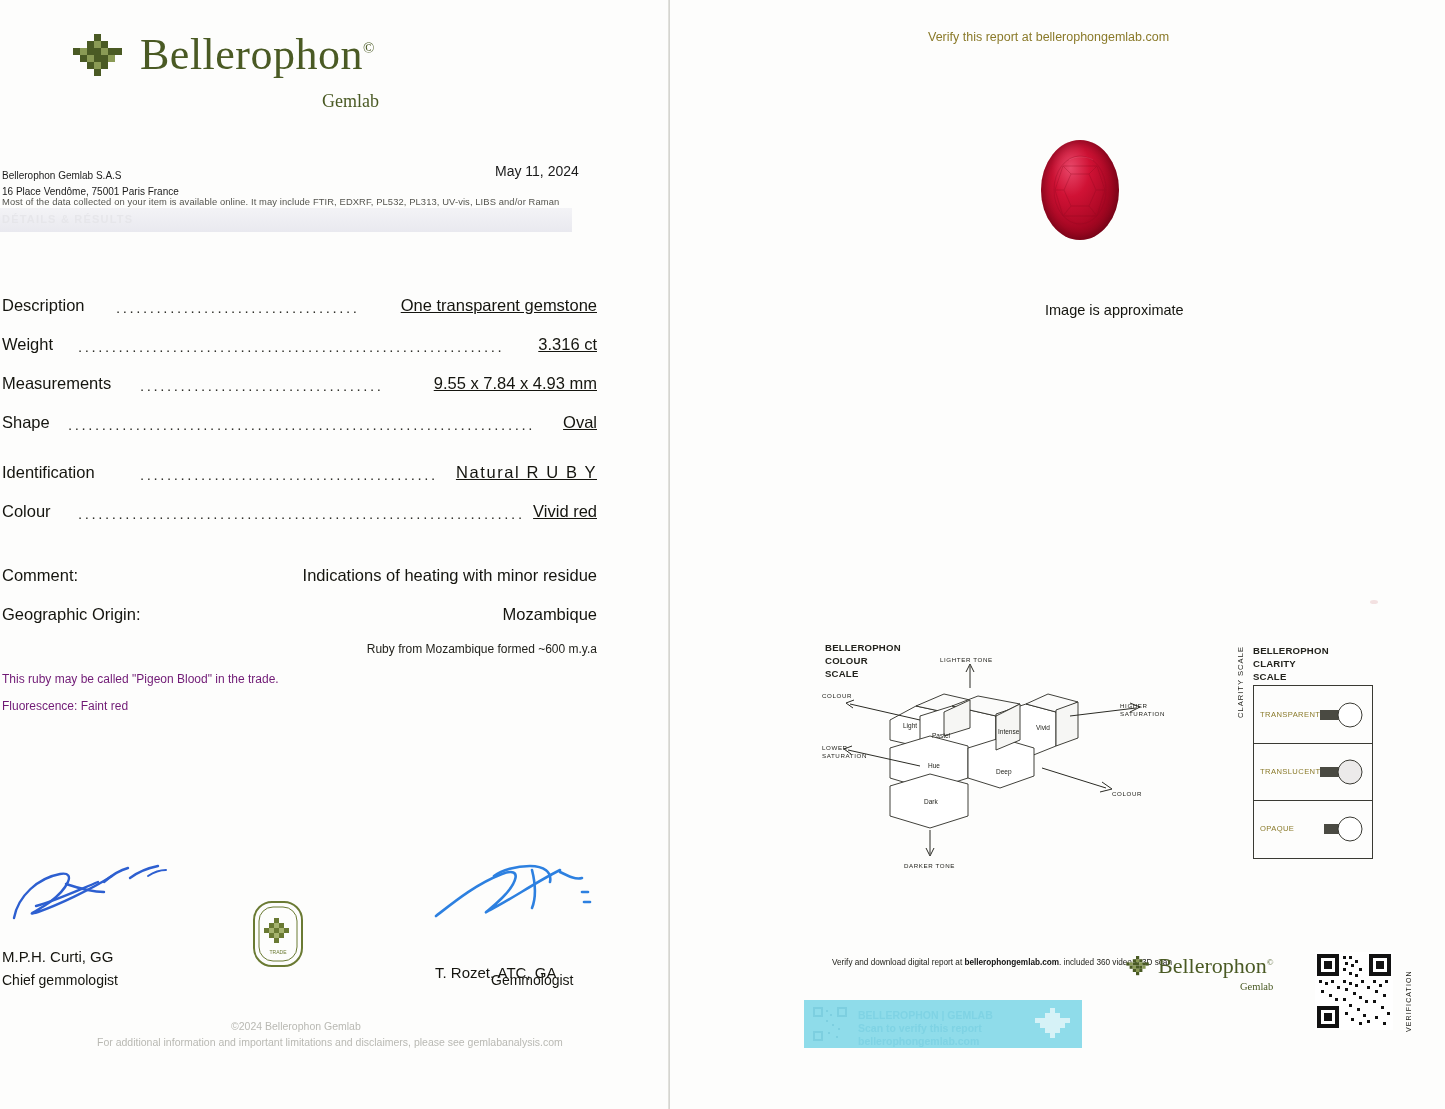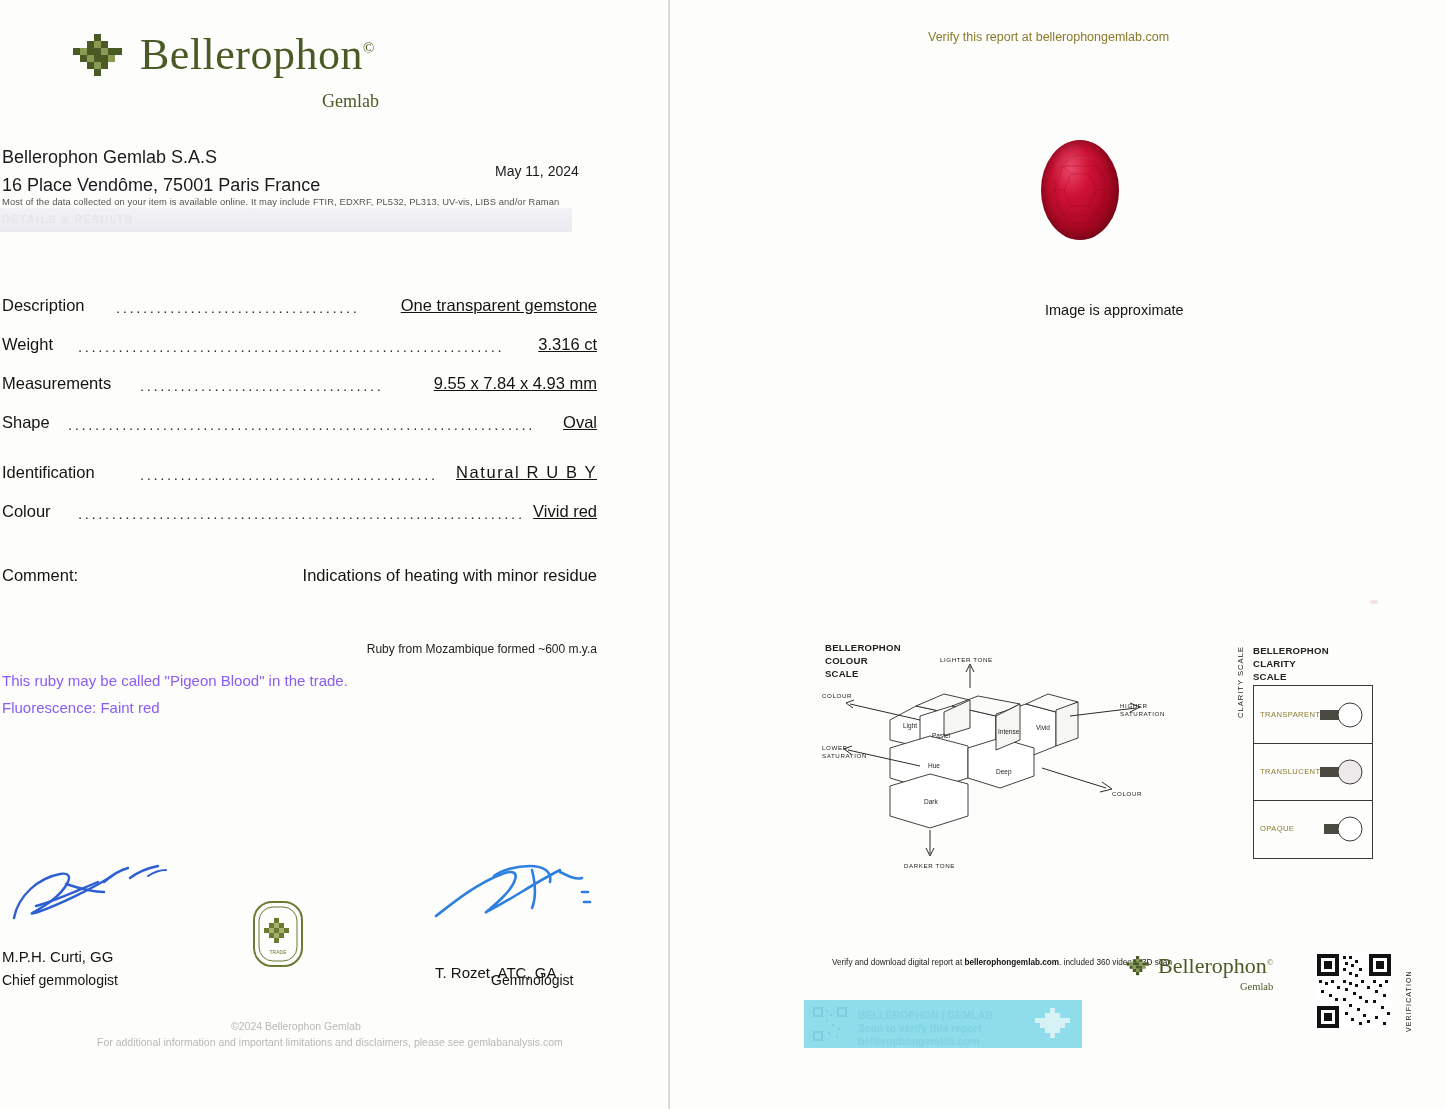--- a/index.html
+++ b/index.html
@@ -98,22 +98,22 @@
   .report-no-value {
     position: absolute;
     left: 533px;
     top: 0;
     font-size: 14px;
     color: #1a1a1a;
   }
   .company {
     position: absolute;
     left: 2px;
-    top: 144px;
-    font-size: 18px;
+    top: 168px;
+    font-size: 10px;
     color: #1a1a1a;
     line-height: 1.55;
   }
   .report-date {
     position: absolute;
     left: 495px;
     top: 163px;
     font-size: 14px;
     color: #1a1a1a;
   }
@@ -196,22 +196,22 @@
   .origin-note {
     position: absolute;
     right: 3px;
     top: 76px;
     font-size: 12px;
     color: #23231d;
   }
   .free-line {
     position: absolute;
     left: 2px;
-    font-size: 15px;
-    color: #8b5cf6;
+    font-size: 12px;
+    color: #701a75;
   }
 
   
   .sig-area { position: absolute; left: 0; top: 862px; width: 620px; }
   .sig1 { position: absolute; left: 8px; top: 0; }
   .sig2 { position: absolute; left: 432px; top: -4px; }
   .sig-name {
     position: absolute;
     font-size: 15px;
     color: #15150f;
@@ -541,20 +541,24 @@
         <span class="lbl">Colour</span>
         <span class="dots" style="left:78px;width:447px">.......................................................................,.............</span>
         <span class="val">Vivid red</span>
       </div>
     </div>
 
     <div class="comment-block">
       <div class="comment-line">
         <span class="lbl">Comment:</span>
         <span class="val">Indications of heating with minor residue</span>
+      </div>
+      <div class="comment-line">
+        <span class="lbl">Geographic Origin:</span>
+        <span class="val">Mozambique</span>
       </div>
       <div class="origin-note">Ruby from Mozambique formed ~600 m.y.a</div>
       <div class="free-line" style="top:106px">This ruby may be called "Pigeon Blood" in the trade.</div>
       <div class="free-line" style="top:133px">Fluorescence: Faint red</div>
     </div>
 
     <div class="sig-area">
       <div class="sig1">
         <svg width="165" height="70" viewBox="0 0 165 70">
           <g fill="none" stroke="#2d5fd0" stroke-width="2.4" stroke-linecap="round">

